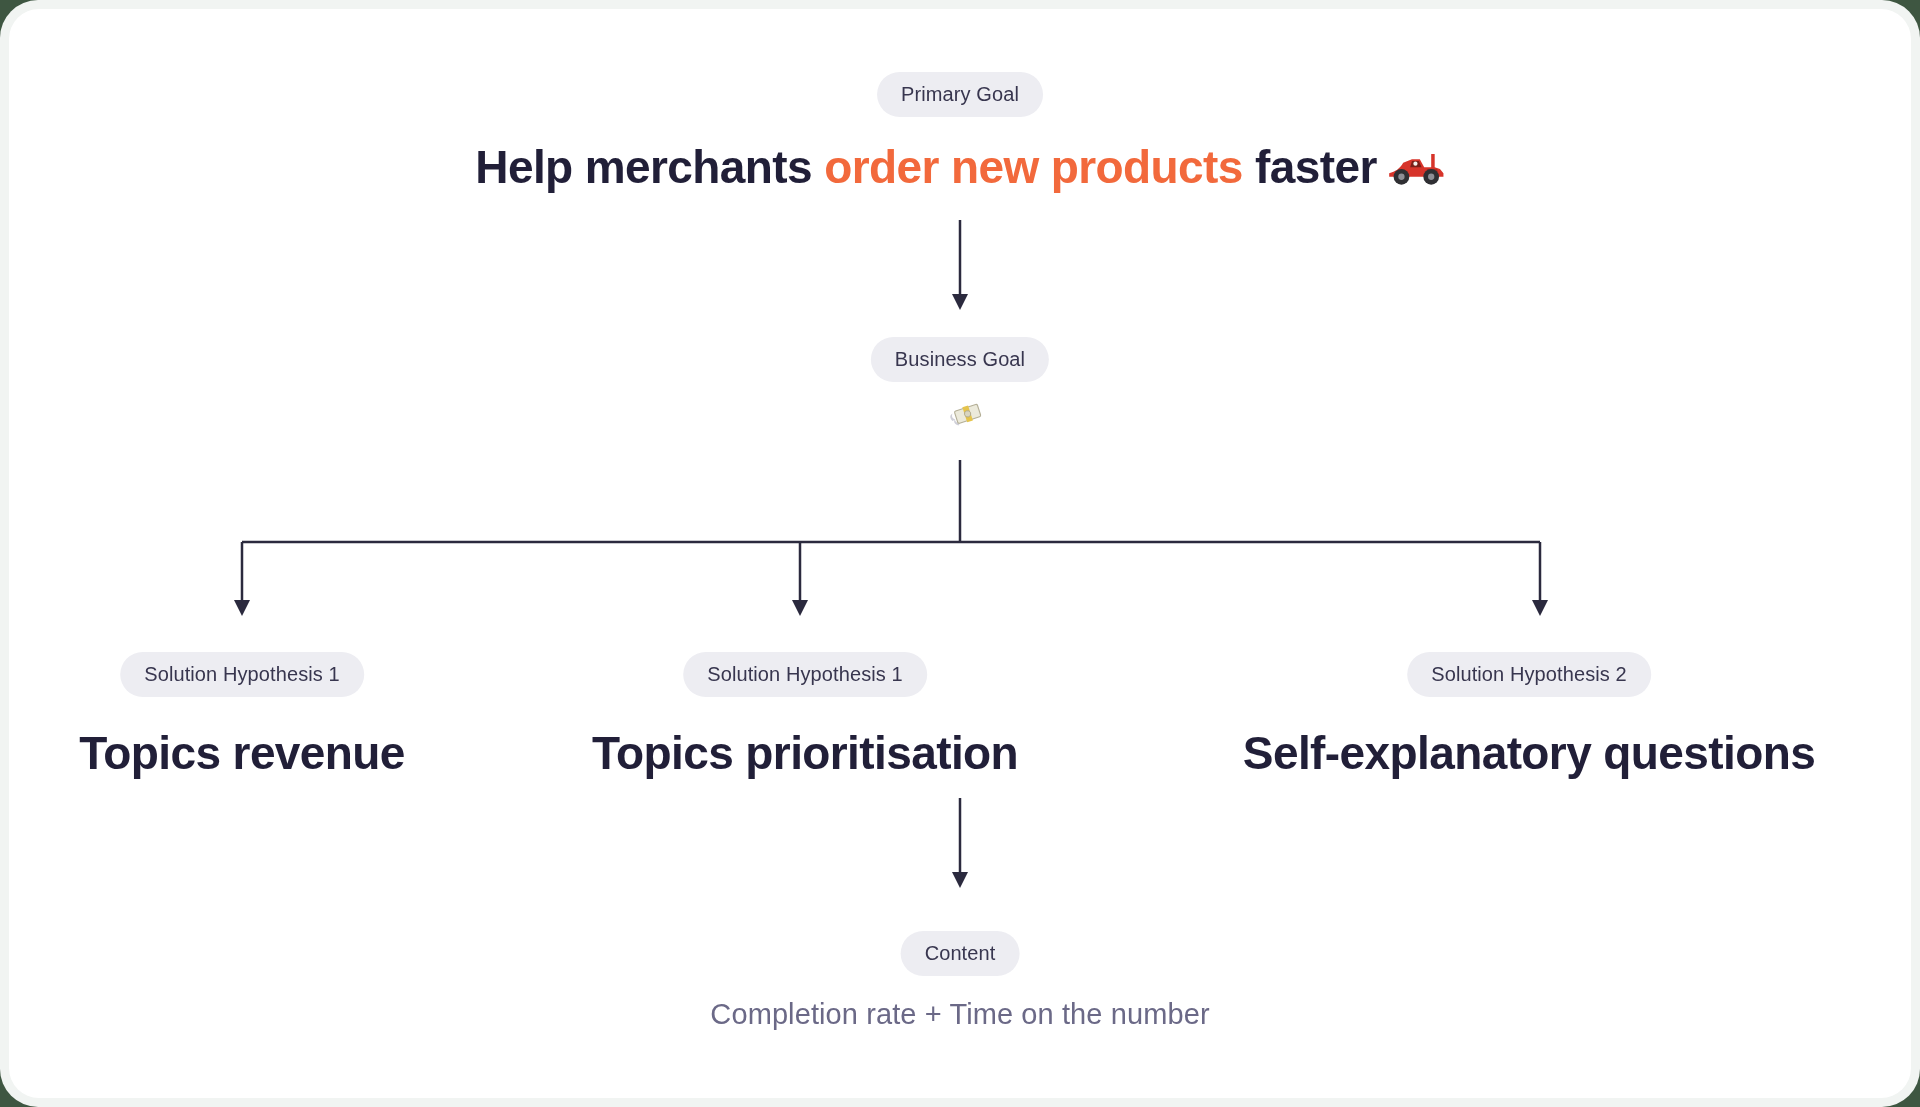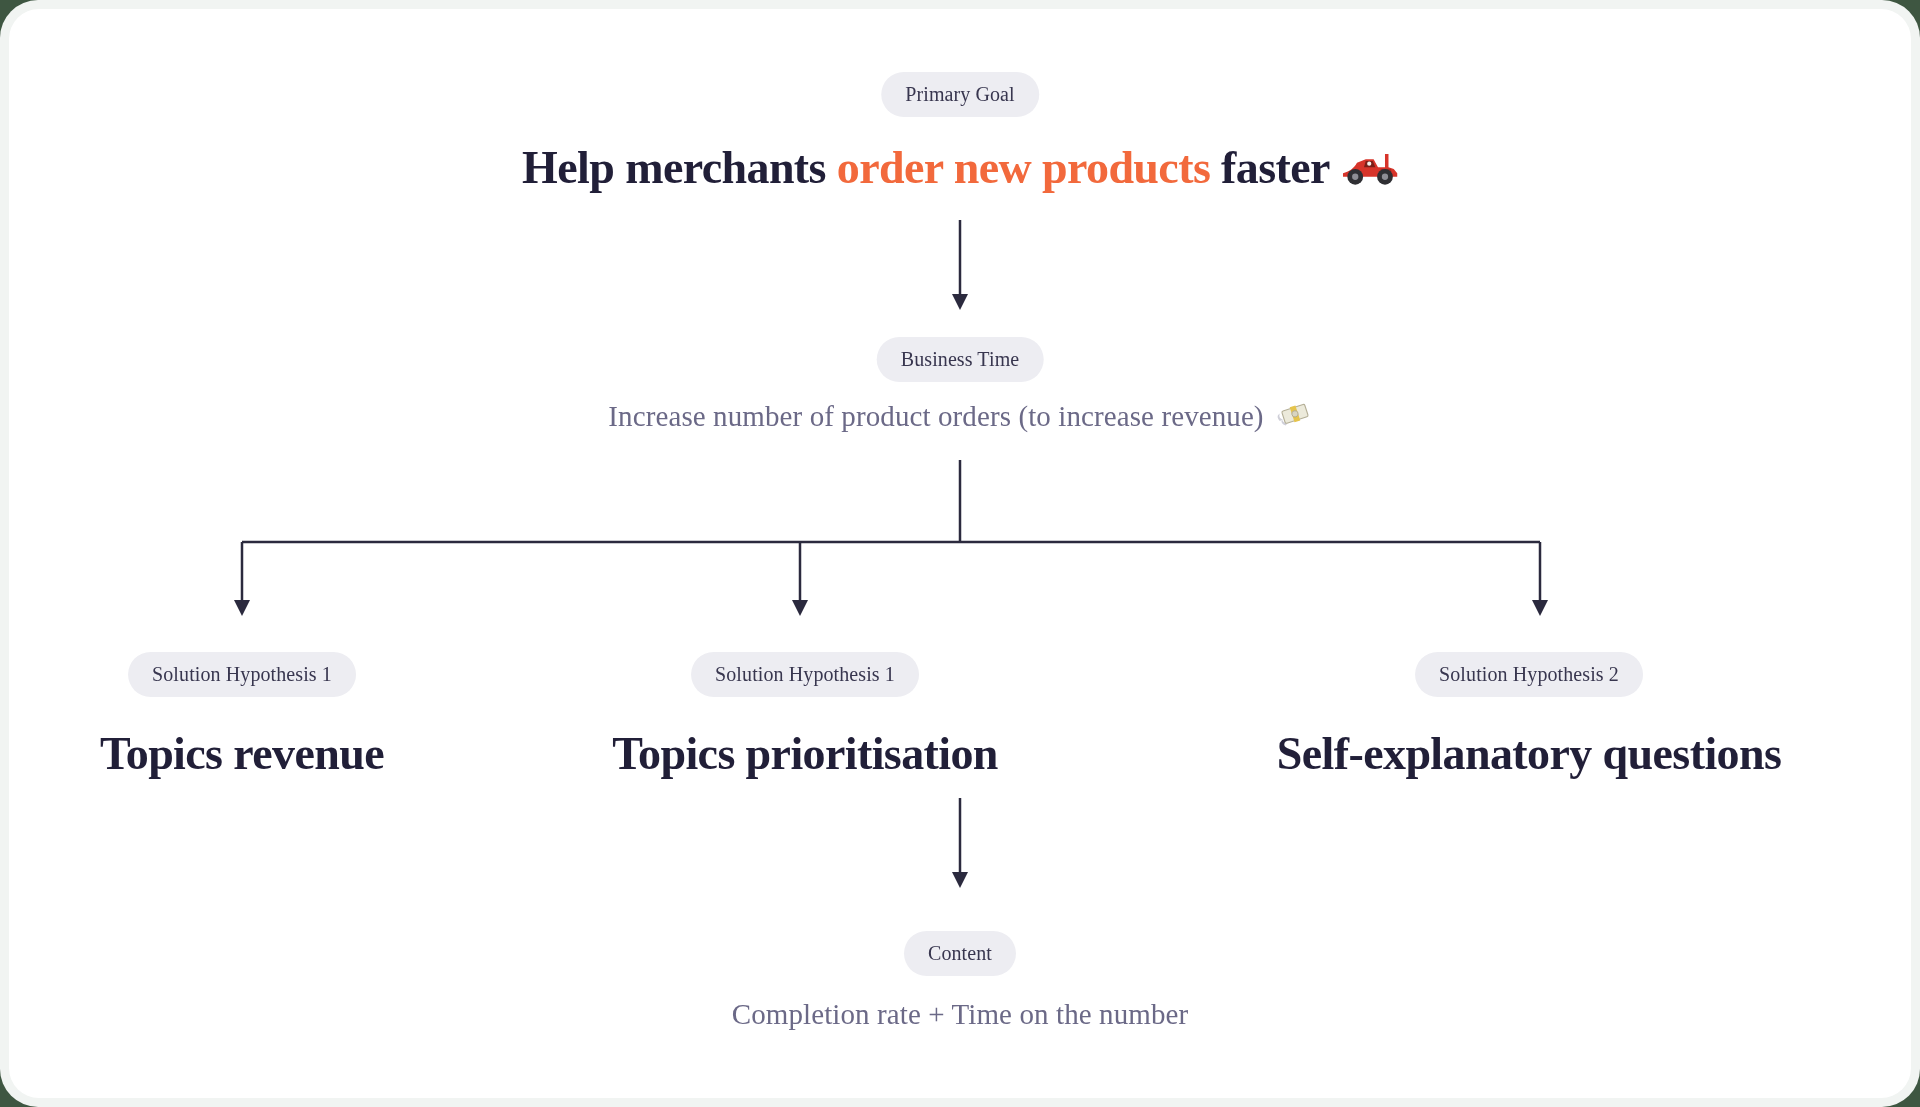--- a/index.html
+++ b/index.html
@@ -16,21 +16,20 @@
   .card {
     position:absolute; inset:9px;
     background:#FFFFFF;
     border-radius:30px;
   }
   .cx {
     position:absolute;
     transform:translateX(-50%);
     white-space:nowrap;
     text-align:center;
-    font-family:Liberation Serif, serif;
   }
   .badge {
     display:inline-block;
     background:#EDEDF2;
     color:#38364F;
     border-radius:999px;
     font-size:20px;
     font-weight:500;
     padding:11px 24px;
     line-height:1.15;
@@ -98,24 +97,24 @@
       <circle cx="15" cy="31" r="9" fill="#2F2F33"></circle>
       <circle cx="15" cy="31" r="3.6" fill="#8E8E95"></circle>
       <circle cx="49" cy="31" r="9" fill="#2F2F33"></circle>
       <circle cx="49" cy="31" r="3.6" fill="#8E8E95"></circle>
       <circle cx="31" cy="16" r="2.4" fill="#F4F1EC"></circle>
     </svg>
   </span>
 </div>
 
 <div class="cx" style="left:960px; top:337px;">
-  <span class="badge">Business Time</span>
+  <span class="badge">Business Goal</span>
 </div>
 <div class="cx muted" style="left:960px; top:400px;">
-  <span>Increase number of product orders (to increase revenue)</span><span class="icon">
+  <span class="icon">
     <svg width="36" height="30" viewBox="0 0 48 40">
       <path fill="#CFCFD8" d="M6 28 C2 24 2 20 6 18 C4 23 7 25 10 26 Z"></path>
       <path fill="#CFCFD8" d="M14 34 C9 33 7 29 9 26 C10 30 13 31 16 31 Z"></path>
       <g transform="rotate(-18 26 18)">
         <rect x="10" y="10" width="32" height="17" rx="2" fill="#ECEADB" stroke="#B4AF97" stroke-width="1.5"></rect>
         <rect x="22" y="8" width="8" height="21" fill="#E5C44C"></rect>
         <circle cx="26" cy="18.5" r="4.2" fill="#D9D5C0" stroke="#A8A289" stroke-width="1"></circle>
       </g>
     </svg>
   </span>

